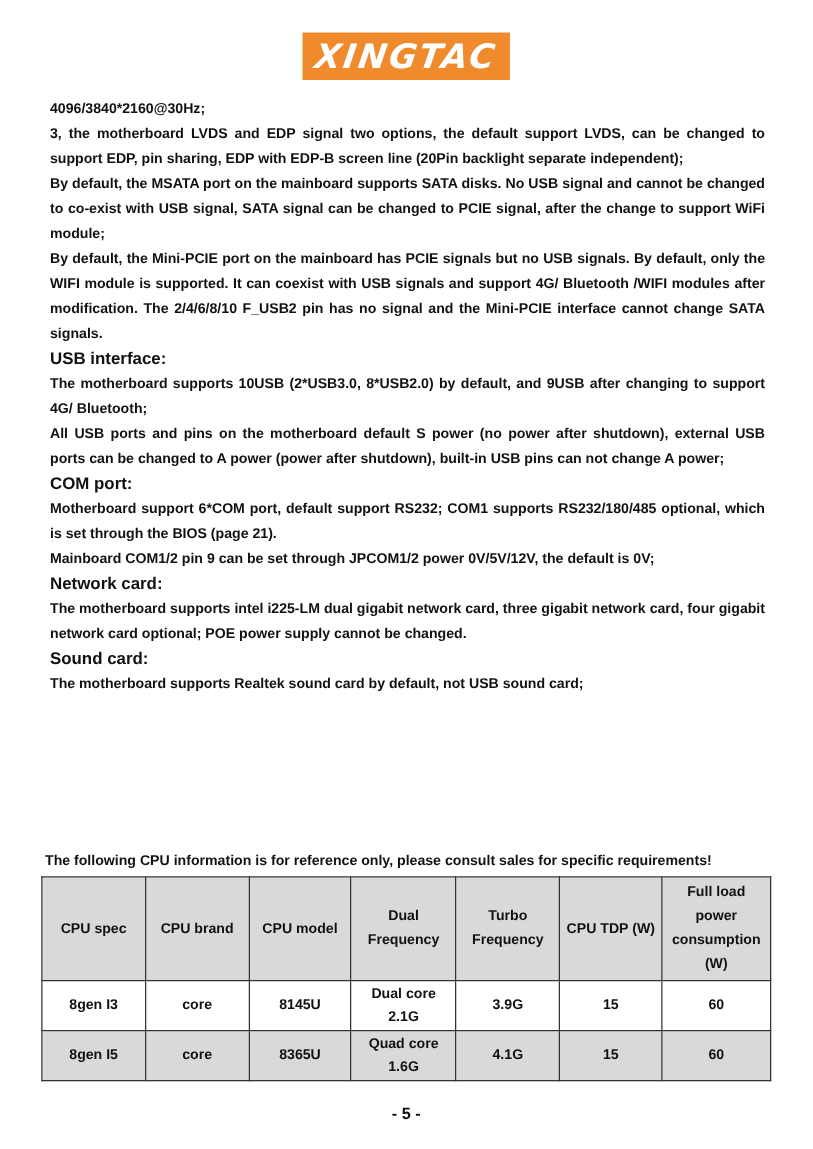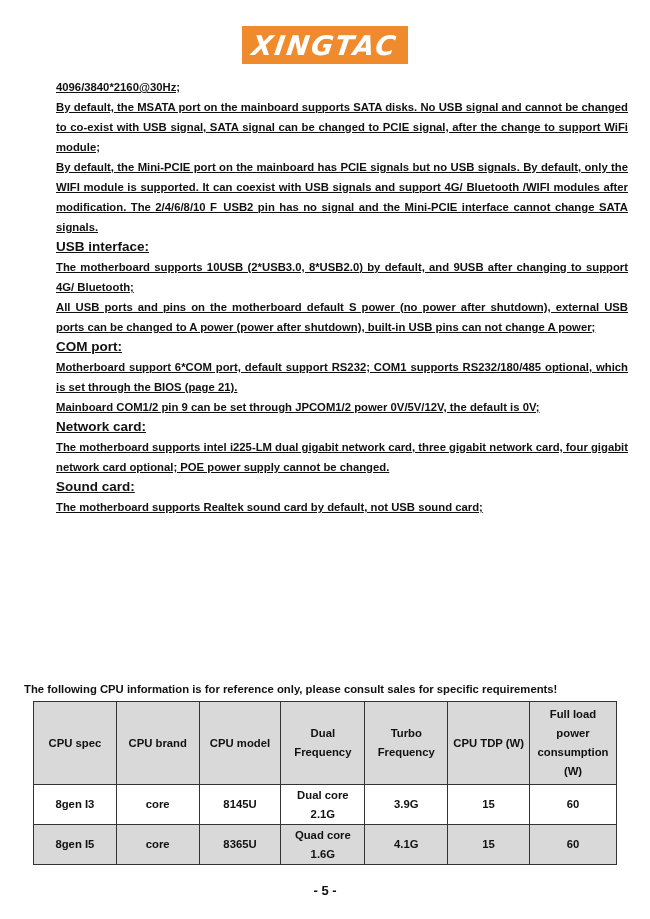--- a/index.html
+++ b/index.html
@@ -2,43 +2,44 @@
 <html><head>
 <meta charset="utf-8">
 <style>
   html, body { margin: 0; padding: 0; background: #ffffff; }
   body { width: 650px; height: 919px; position: relative; overflow: hidden;
          font-family: "Liberation Sans", "DejaVu Sans", sans-serif; color: #111; }
   .logo { position: absolute; left: 242px; top: 26px; width: 166px; height: 38px;
           background: #ef8a2d; display: flex; align-items: center; justify-content: center; }
   .logo span { color: #fff; font-weight: bold; font-style: italic; font-size: 27px;
                letter-spacing: 2px; font-family: "DejaVu Sans", sans-serif; transform: skewX(-8deg); }
-  .content { position: absolute; left: 56px; top: 77px; width: 572px; text-decoration: underline; }
+  .content { position: absolute; left: 40px; top: 77px; width: 572px; }
   .p { font-size: 11.3px; line-height: 20px; font-weight: bold; text-align: justify; margin: 0; }
   .h { font-size: 13.5px; line-height: 20px; font-weight: bold; margin: 0; }
-  .note { position: absolute; left: 24px; top: 680px; width: 580px; font-size: 11.3px;
+  .note { position: absolute; left: 36px; top: 680px; width: 580px; font-size: 11.3px;
           font-weight: bold; line-height: 18px; margin: 0; }
   table { position: absolute; left: 33px; top: 701px; width: 584px; border-collapse: collapse;
           font-size: 11.3px; font-weight: bold; text-align: center; }
   th, td { border: 1.5px solid #333; padding: 0 2px; line-height: 19px; }
   thead th { background: #d9d9d9; height: 82px; font-weight: bold; text-align: center; }
   tr.r1 td { background: #ffffff; height: 39px; }
   tr.r2 td { background: #d9d9d9; height: 39px; }
   .pagenum { position: absolute; left: 0; width: 650px; top: 883px; text-align: center;
              font-size: 13px; font-weight: bold; }
 </style>
 </head>
 <body>
 
 <div class="logo">
   <span>XINGTAC</span>
 </div>
 
 <div class="content">
   <p class="p">4096/3840*2160@30Hz;</p>
+  <p class="p">3, the motherboard LVDS and EDP signal two options, the default support LVDS, can be changed to support EDP, pin sharing, EDP with EDP-B screen line (20Pin backlight separate independent);</p>
   <p class="p">By default, the MSATA port on the mainboard supports SATA disks. No USB signal and cannot be changed to co-exist with USB signal, SATA signal can be changed to PCIE signal, after the change to support WiFi module;</p>
   <p class="p">By default, the Mini-PCIE port on the mainboard has PCIE signals but no USB signals. By default, only the WIFI module is supported. It can coexist with USB signals and support 4G/ Bluetooth /WIFI modules after modification. The 2/4/6/8/10 F_USB2 pin has no signal and the Mini-PCIE interface cannot change SATA signals.</p>
   <p class="h">USB interface:</p>
   <p class="p">The motherboard supports 10USB (2*USB3.0, 8*USB2.0) by default, and 9USB after changing to support 4G/ Bluetooth;</p>
   <p class="p">All USB ports and pins on the motherboard default S power (no power after shutdown), external USB ports can be changed to A power (power after shutdown), built-in USB pins can not change A power;</p>
   <p class="h">COM port:</p>
   <p class="p">Motherboard support 6*COM port, default support RS232; COM1 supports RS232/180/485 optional, which is set through the BIOS (page 21).</p>
   <p class="p">Mainboard COM1/2 pin 9 can be set through JPCOM1/2 power 0V/5V/12V, the default is 0V;</p>
   <p class="h">Network card:</p>
   <p class="p">The motherboard supports intel i225-LM dual gigabit network card, three gigabit network card, four gigabit network card optional; POE power supply cannot be changed.</p>

